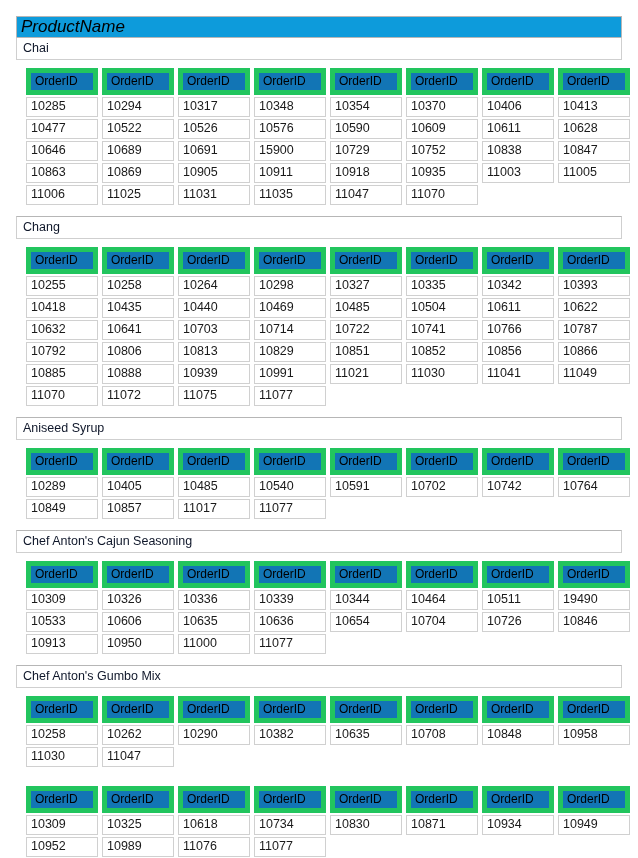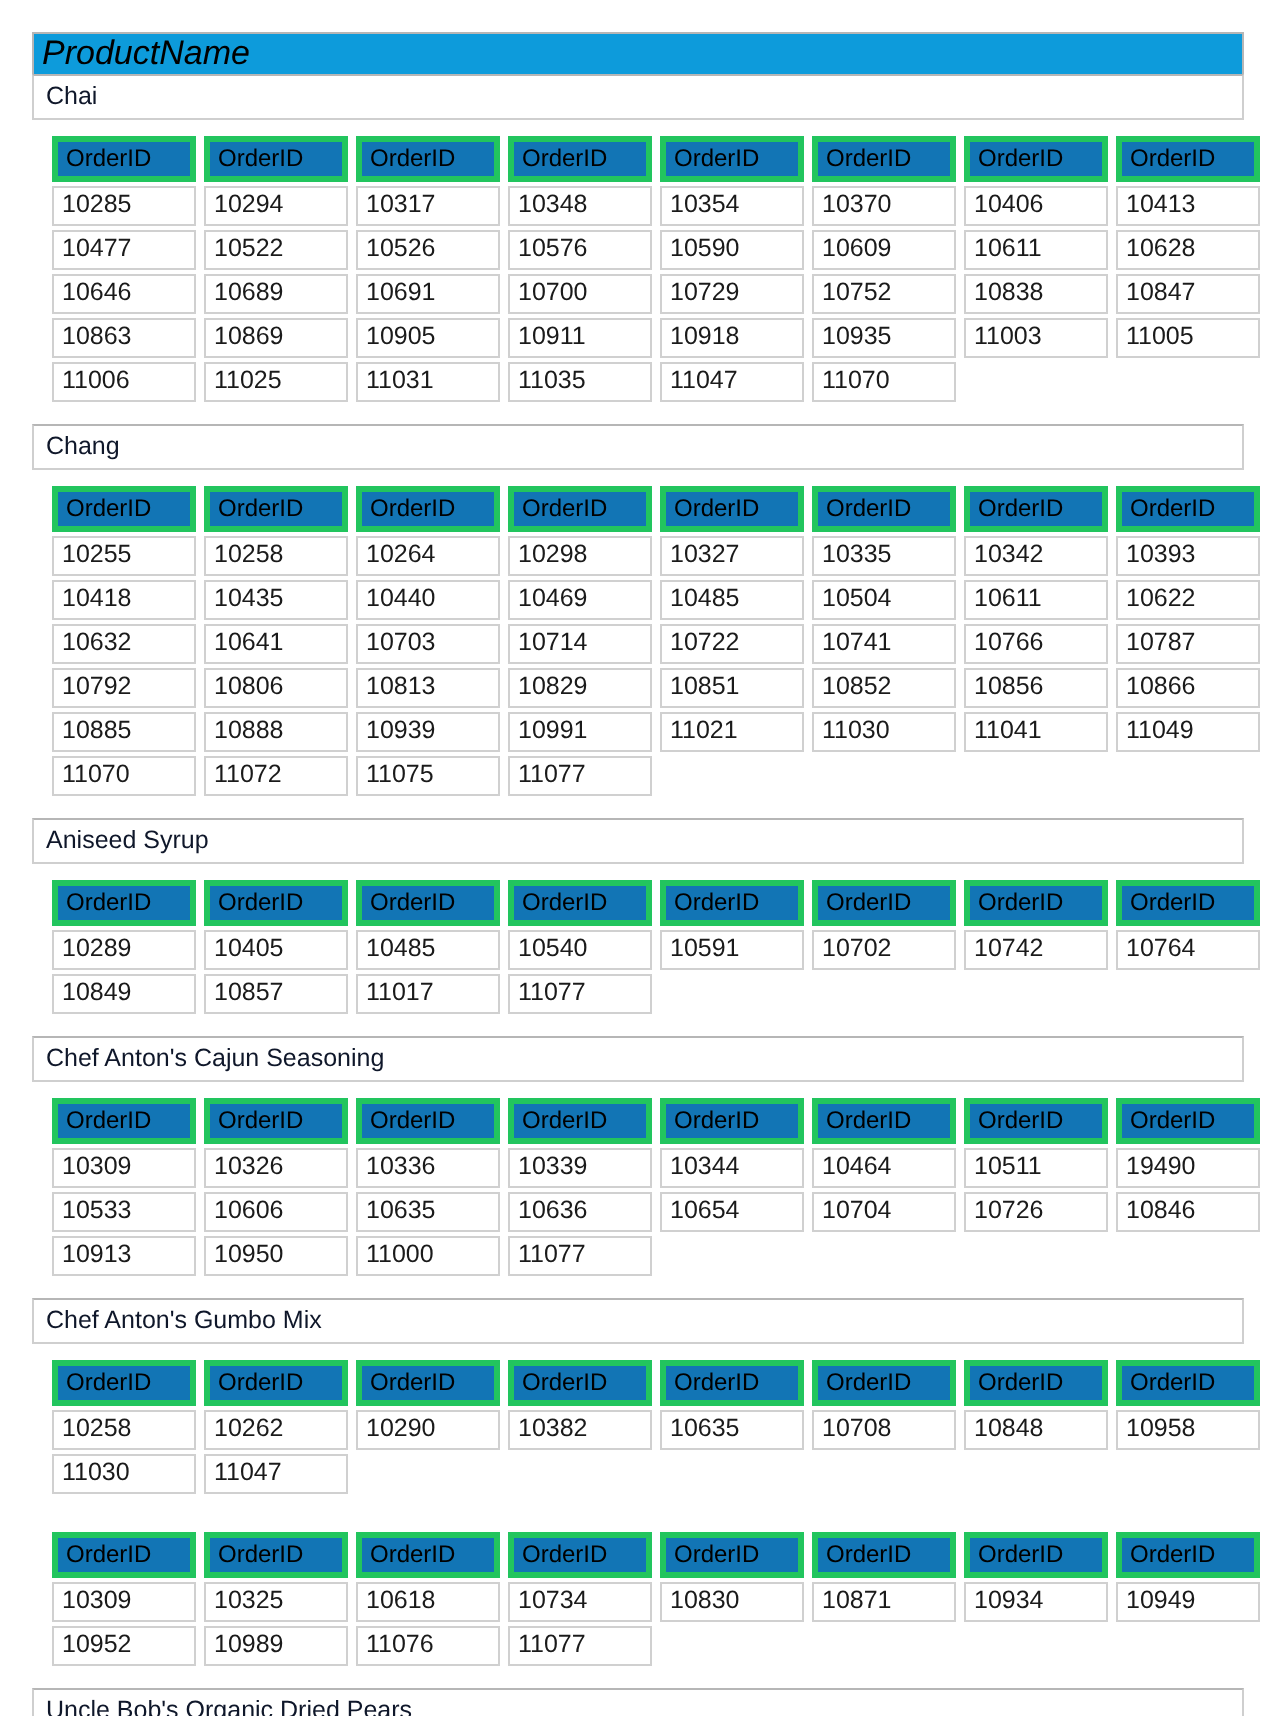--- a/index.html
+++ b/index.html
@@ -64,21 +64,21 @@
     width: 612px;
   }
   .order-table th {
     background: #1275b5;
     color: #000000;
     font-weight: normal;
     font-size: 12px;
     line-height: 14px;
     text-align: left;
     padding: 1px 3px 2px 4px;
-    border: 3px solid #22c55e;
+    border: 5px solid #22c55e;
     box-sizing: border-box;
     width: 72px;
     height: 17px;
     overflow: hidden;
     white-space: nowrap;
   }
   .order-table td {
     background: #ffffff;
     border: 1px solid #d0d0d0;
     font-size: 12.5px;
@@ -146,21 +146,21 @@
                 <td>10576</td>
                 <td>10590</td>
                 <td>10609</td>
                 <td>10611</td>
                 <td>10628</td>
               </tr>
               <tr>
                 <td>10646</td>
                 <td>10689</td>
                 <td>10691</td>
-                <td>10700</td>
+                <td>15900</td>
                 <td>10729</td>
                 <td>10752</td>
                 <td>10838</td>
                 <td>10847</td>
               </tr>
               <tr>
                 <td>10863</td>
                 <td>10869</td>
                 <td>10905</td>
                 <td>10911</td>

